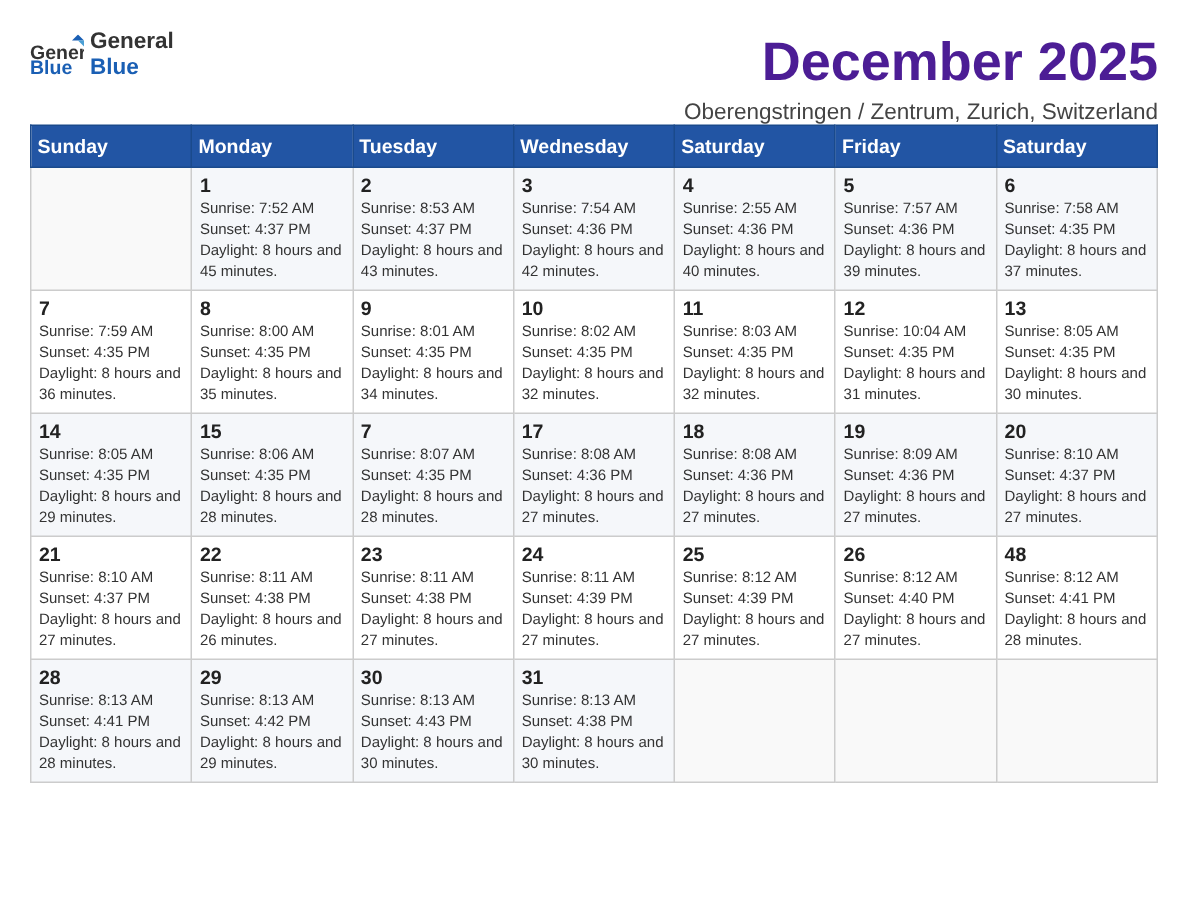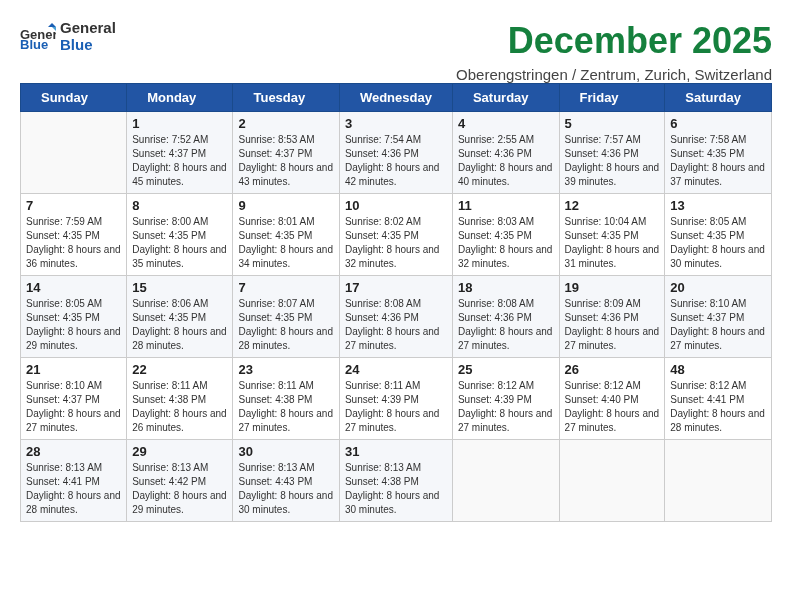--- a/index.html
+++ b/index.html
@@ -24,37 +24,37 @@
     }
     .logo-icon {
       width: 36px;
       height: 28px;
       margin-right: 4px;
       position: relative;
     }
     .month-title {
       font-size: 36px;
       font-weight: bold;
-      color: #15803d;
+      color: #4c1d95;
       text-align: center;
     }
     .location-title {
       text-align: right;
       font-size: 15px;
       color: #444;
     }
     table {
       width: 100%;
       border-collapse: collapse;
       font-size: 11px;
     }
     thead tr th {
       background-color: #2255a4;
       color: #fff;
-      padding: 6px 20px;
+      padding: 6px 4px;
       text-align: left;
       font-size: 13px;
       font-weight: bold;
       border: 1px solid #1a4a8c;
     }
     tbody tr td {
       border: 1px solid #ccc;
       padding: 4px 5px;
       vertical-align: top;
       width: calc(100% / 7);

